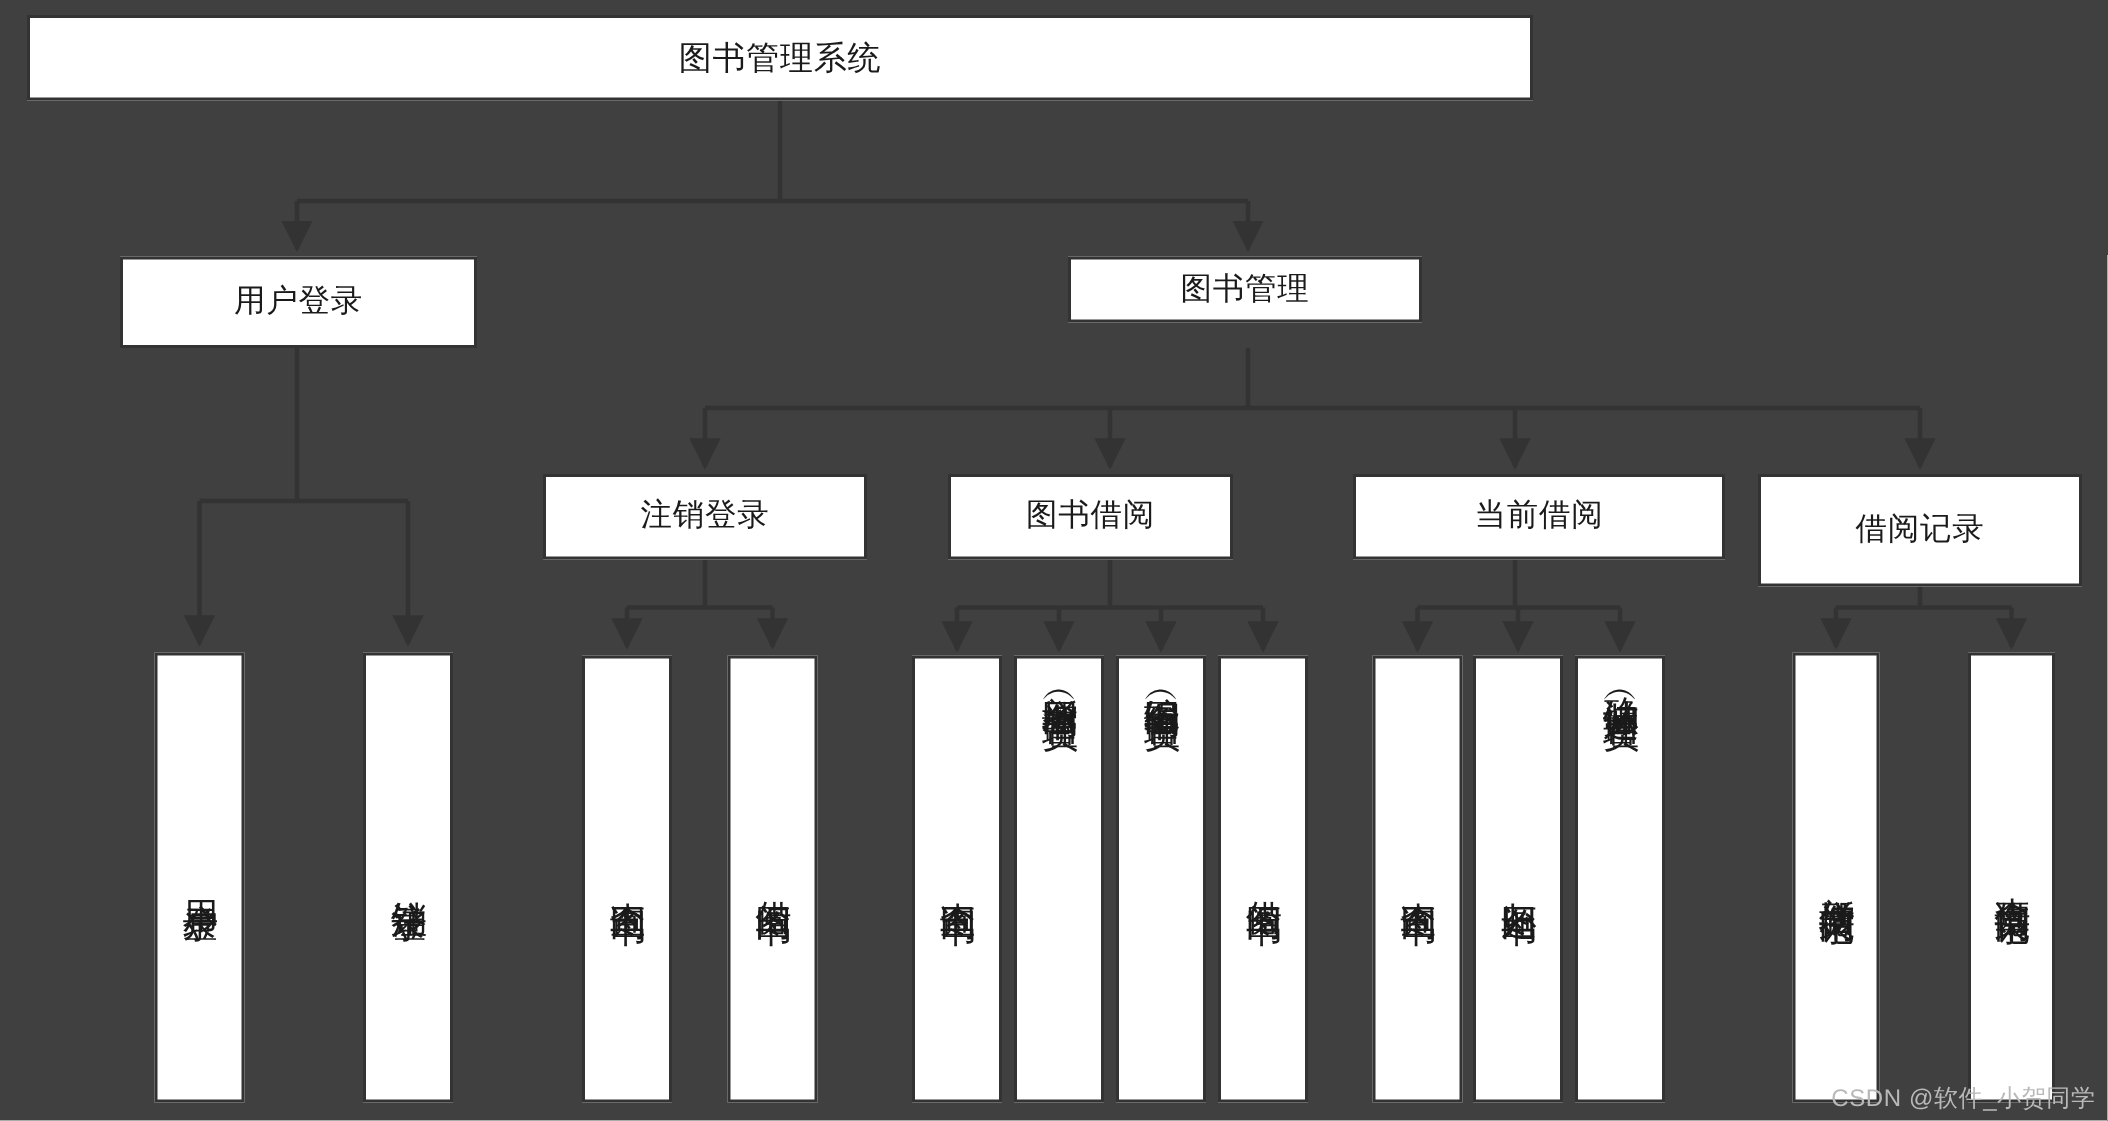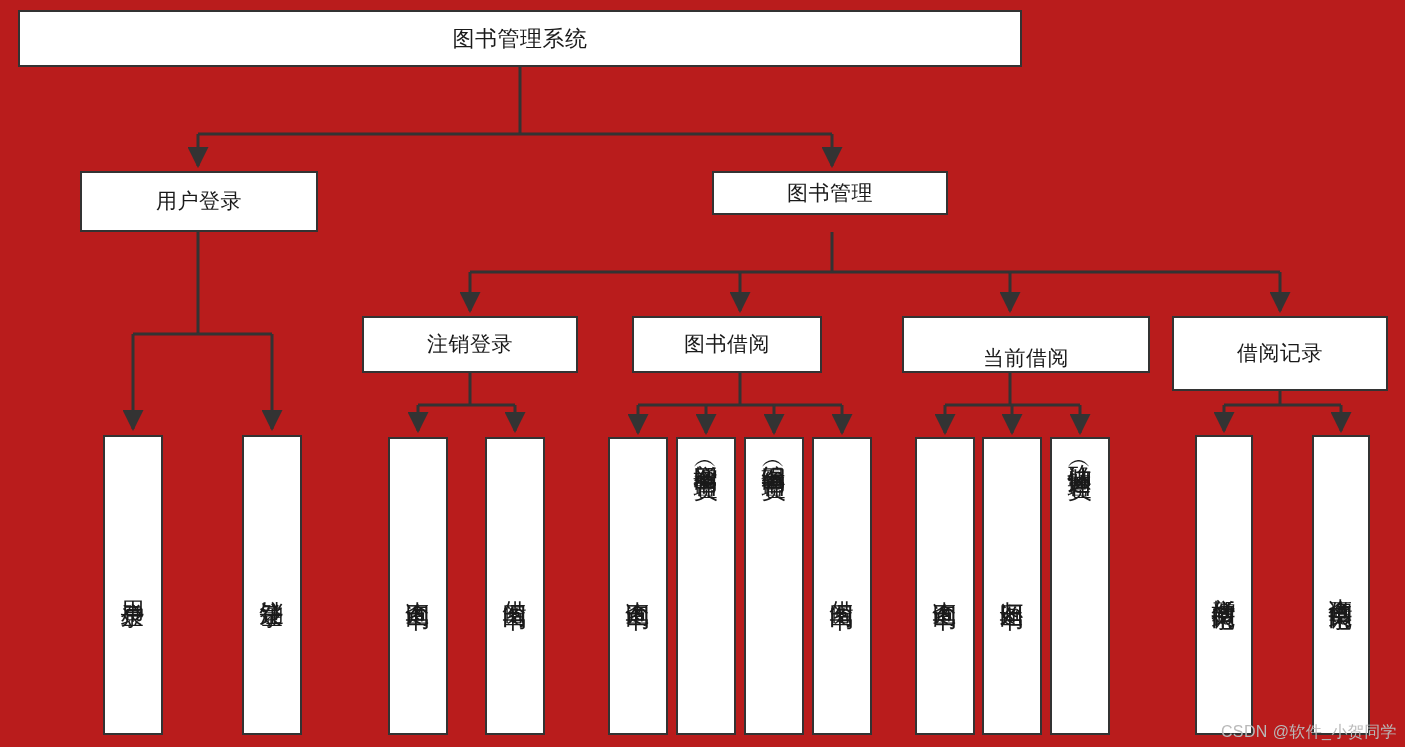--- a/index.html
+++ b/index.html
@@ -9,21 +9,21 @@
     background: #ffffff;
   }
   body {
     font-family: "Liberation Sans", "DejaVu Sans", sans-serif;
     color: #1a1a1a;
   }
   #diagram-root {
     position: relative;
     width: 1405px;
     height: 747px;
-    background: #b91c1c;
+    background: #404040;
     overflow: hidden;
   }
   #edge-layer {
     position: absolute;
     left: 0;
     top: 0;
     width: 1405px;
     height: 747px;
     pointer-events: none;
   }
@@ -144,21 +144,21 @@
   <div class="node horizontal" style="left:712px; top:171px; width:236px; height:44px;">
     <span class="node-label">图书管理</span>
   </div>
 
   <div class="node horizontal" style="left:362px; top:316px; width:216px; height:57px;">
     <span class="node-label">注销登录</span>
   </div>
   <div class="node horizontal" style="left:632px; top:316px; width:190px; height:57px;">
     <span class="node-label">图书借阅</span>
   </div>
-  <div class="node horizontal" style="left:902px; top:316px; width:248px; height:57px;align-items:flex-end;">
+  <div class="node horizontal" style="left:902px; top:316px; width:248px; height:57px;">
     <span class="node-label">当前借阅</span>
   </div>
   <div class="node horizontal" style="left:1172px; top:316px; width:216px; height:75px;">
     <span class="node-label">借阅记录</span>
   </div>
 
   <div class="node vertical centered" style="left:103px; top:435px; width:60px; height:300px;">
     <span class="node-label">用户登录</span>
   </div>
   <div class="node vertical centered" style="left:242px; top:435px; width:60px; height:300px;">

